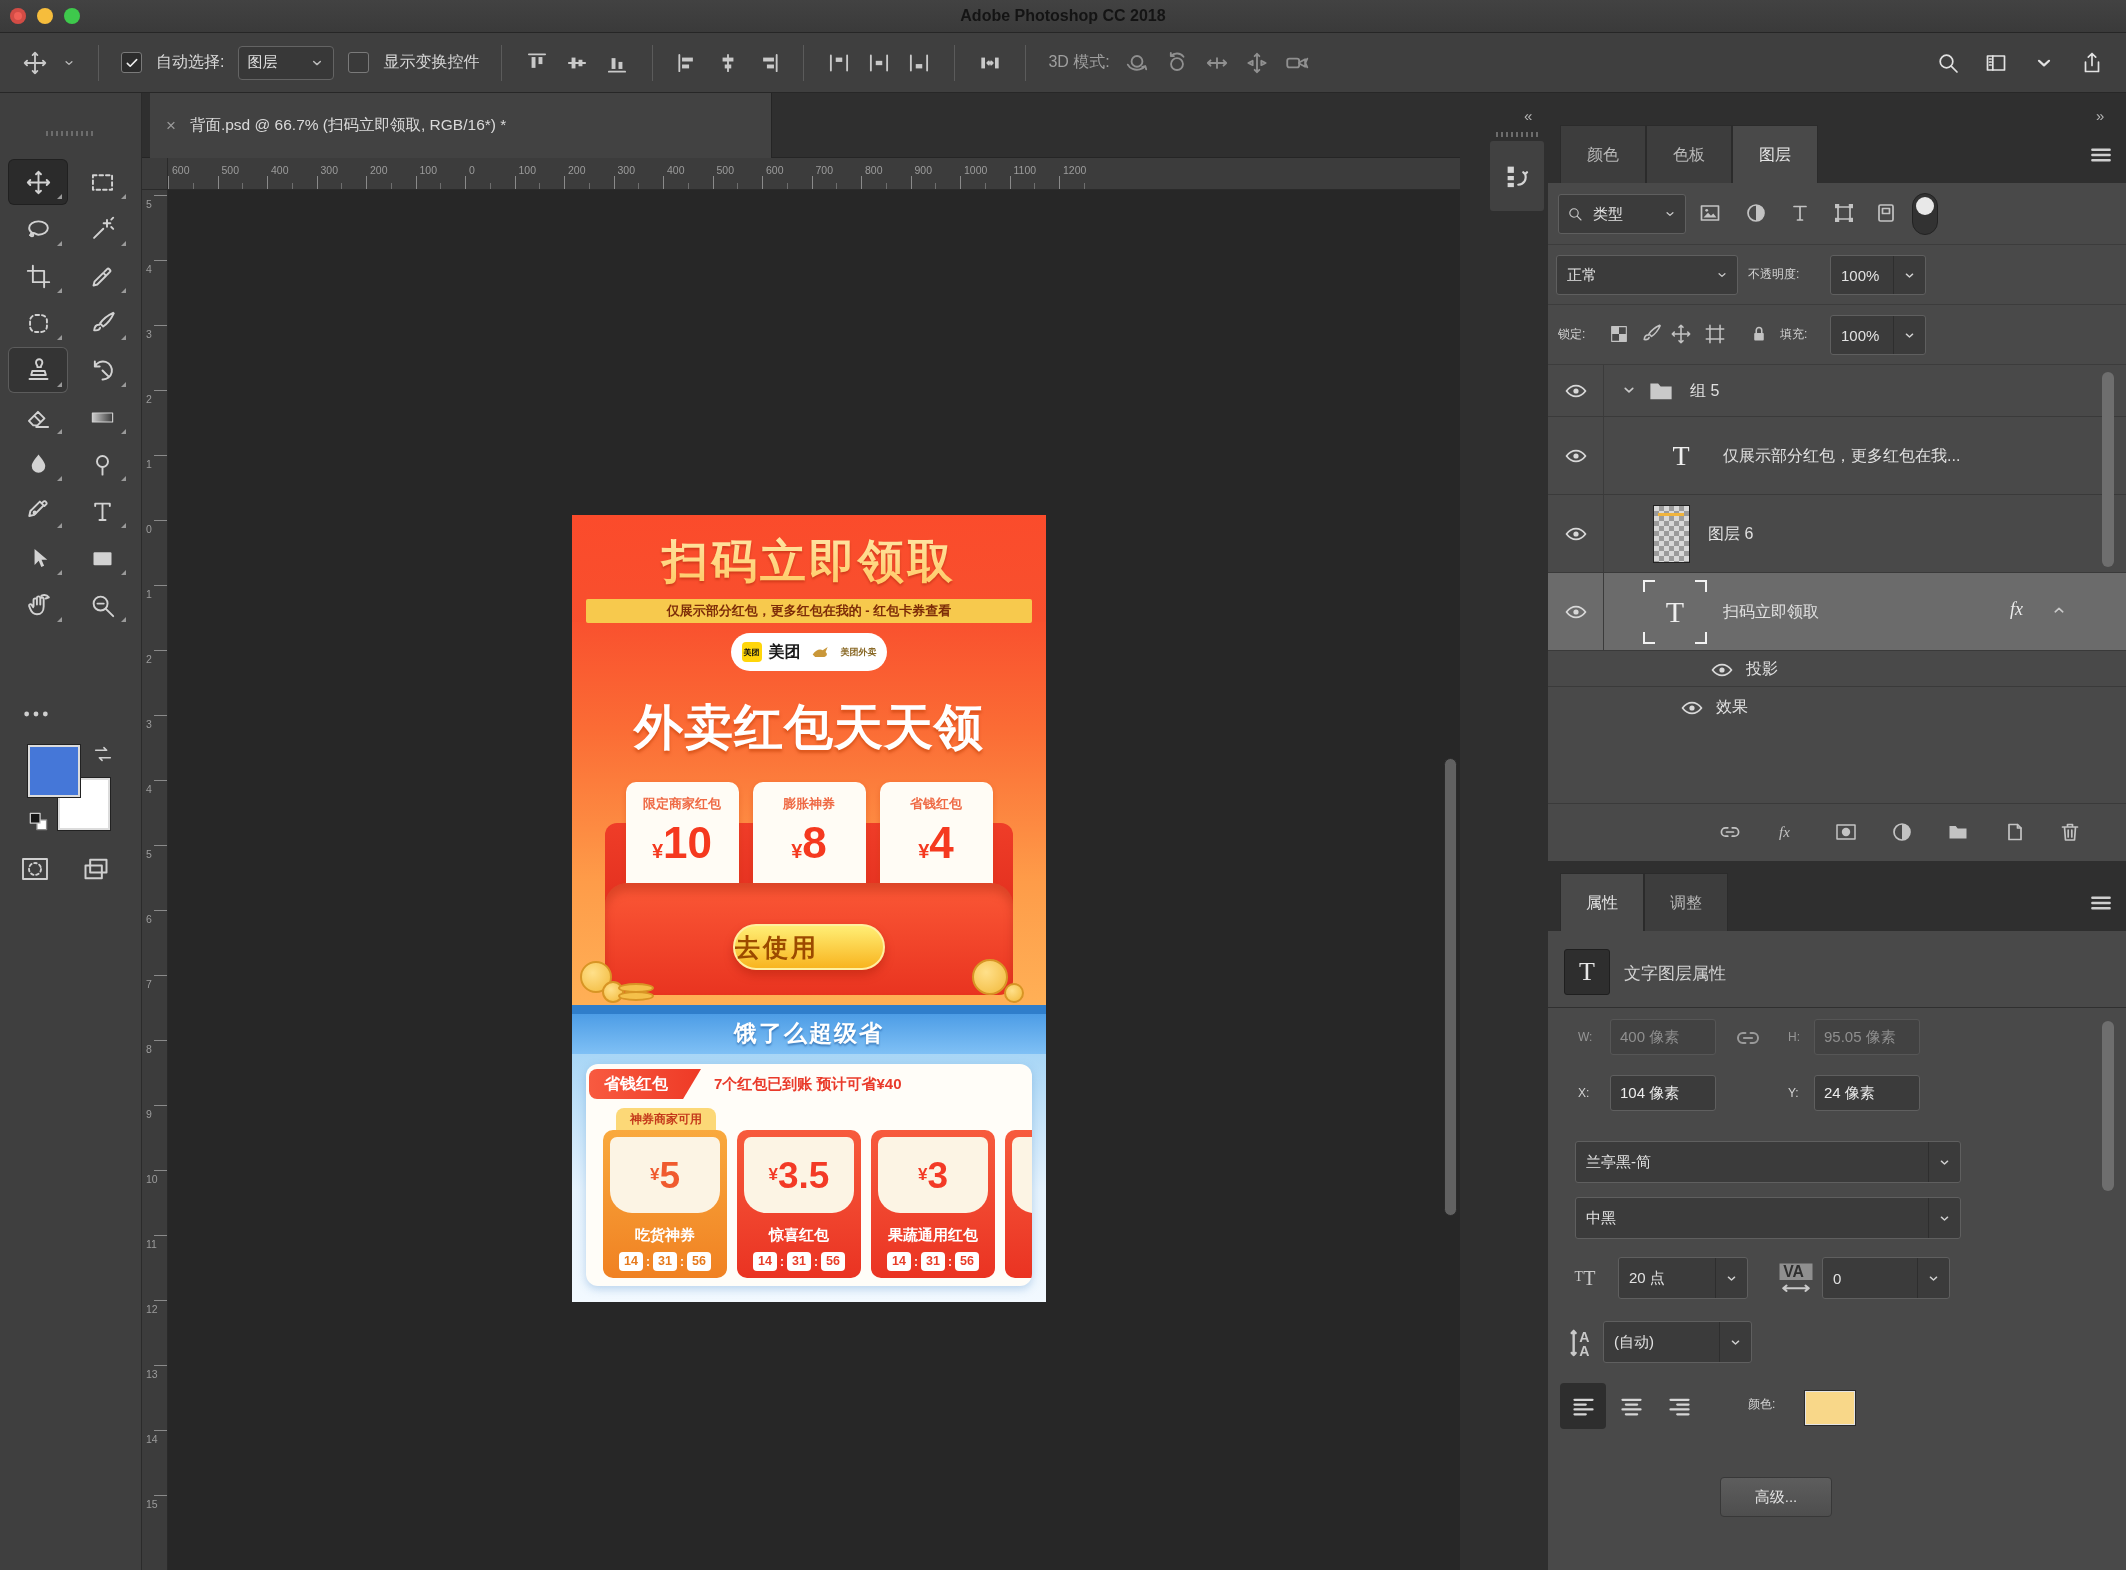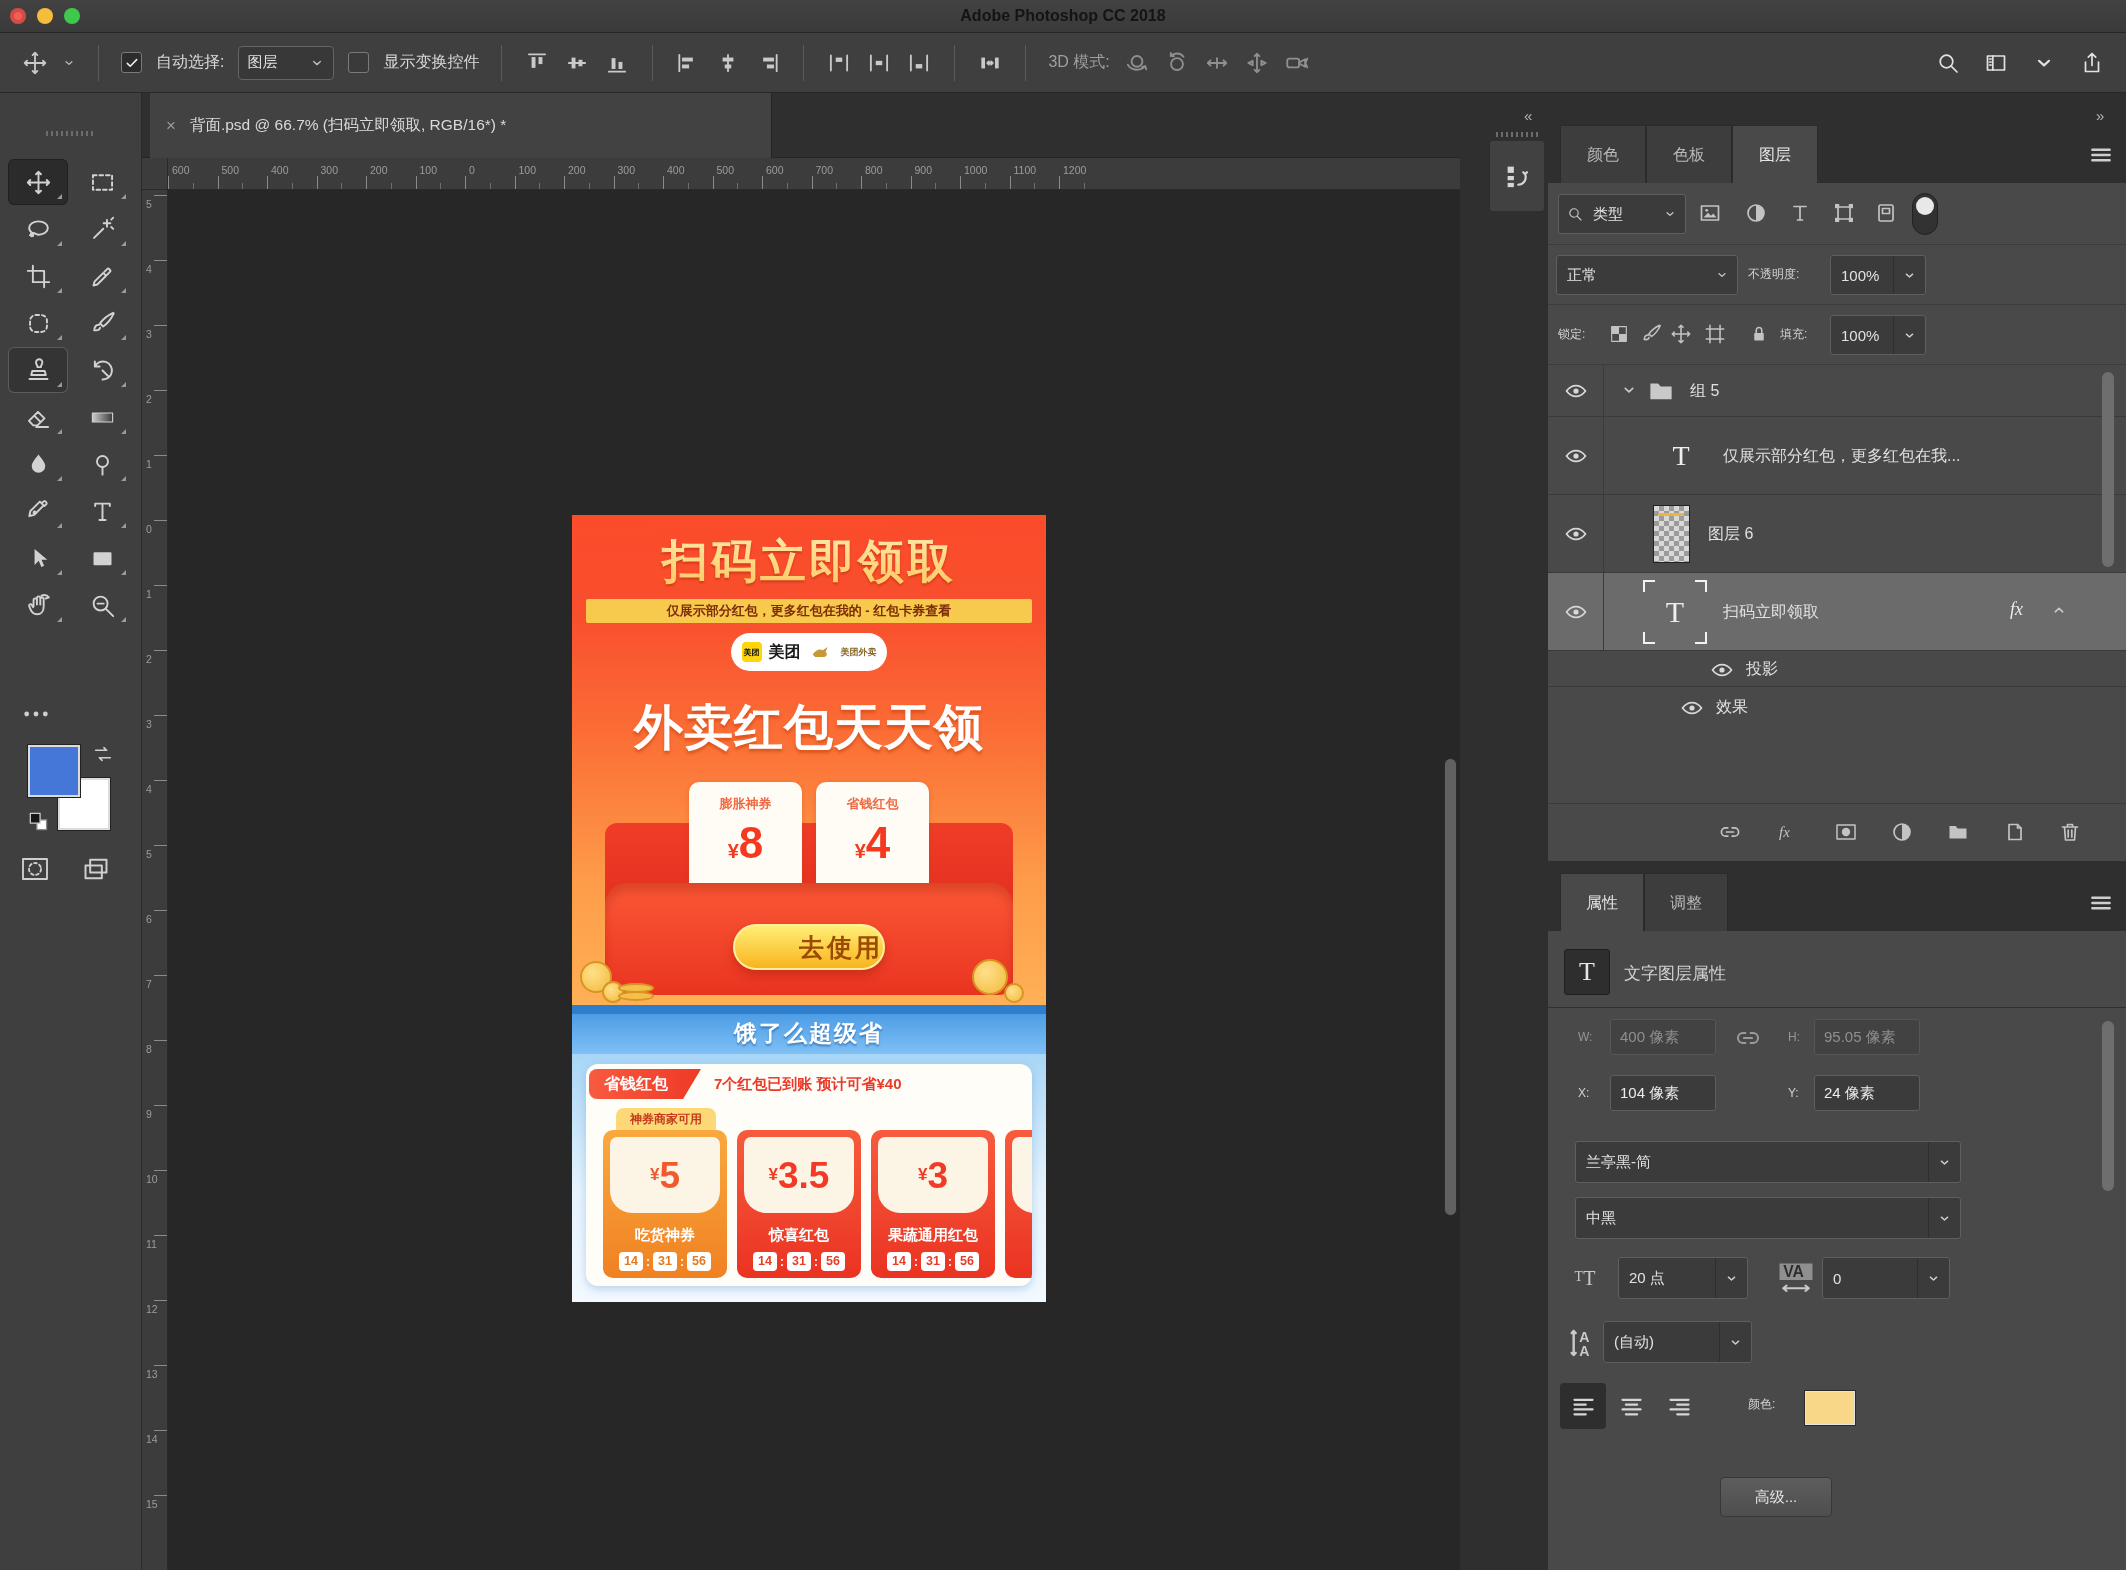--- a/index.html
+++ b/index.html
@@ -97,21 +97,21 @@
   .pcard-v{margin-top:8px;color:#f5391f;font-weight:800;}
   .pcard-v .yen{font-size:20px;}
   .pcard-v .num{font-size:44px;line-height:1;}
   .env-back{position:absolute;left:33px;top:308px;width:408px;height:112px;border-radius:12px;z-index:2;
             background:linear-gradient(180deg,#ef3d28,#df2c1c);}
   .env-front{position:absolute;left:33px;top:368px;width:408px;height:112px;z-index:4;
              border-radius:22px 22px 14px 14px;background:linear-gradient(180deg,#fb5836,#e93420);
              box-shadow:inset 0 8px 10px rgba(140,20,0,.28);}
   .p-cta{position:absolute;left:161px;top:409px;width:152px;height:46px;z-index:5;border-radius:23px;
          background:linear-gradient(180deg,#ffee75,#f8b41f);border:2px solid #ffefa0;
-         box-shadow:0 5px 10px rgba(150,20,0,.35);text-align:right;line-height:42px;
+         box-shadow:0 5px 10px rgba(150,20,0,.35);text-align:left;line-height:42px;
          font-size:25px;font-weight:800;color:#9c4a00;letter-spacing:3px;}
   .coin{position:absolute;border-radius:50%;background:radial-gradient(circle at 38% 35%,#ffe08a,#f2b93b);
         border:2px solid #d89525;z-index:5;}
   .coinstack{position:absolute;background:#f5c04a;border:2px solid #d89525;border-radius:50%;z-index:5;}
   .p-bluestrip{position:absolute;left:0;top:490px;width:474px;height:9px;background:#2f7ecb;z-index:6;}
   .p-banner{position:absolute;left:0;top:499px;width:474px;height:40px;z-index:6;
             background:linear-gradient(180deg,#4d9de6,#7fc0f5);text-align:center;line-height:39px;
             font-size:23px;font-weight:900;color:#fff;letter-spacing:2px;text-shadow:0 2px 2px rgba(20,80,150,.55);}
   .p-light{position:absolute;left:0;top:539px;width:474px;height:248px;z-index:6;
            background:linear-gradient(180deg,#a8d6f6,#e6f3fd 55%,#f2f9ff);}
@@ -710,20 +710,24 @@
           <svg viewBox="0 0 24 24" fill="none" stroke="currentColor" stroke-width="1.7" stroke-linecap="round" stroke-linejoin="round">
             <path d="M2 15c4-6 9-7 12-5l6-4-2.5 6c2.5 2 2 5-1.5 6H5z" fill="#c99739" stroke="none"></path>
           </svg>
         </span>
       <span class="p-wm">美团外卖</span>
     </div>
     <div class="p-main">外卖红包天天领</div>
     <div class="env-back"></div>
     <div class="p-cards" id="p-cards">
         <div class="pcard">
+          <div class="pcard-t">限定商家红包</div>
+          <div class="pcard-v"><span class="yen">¥</span><span class="num">10</span></div>
+        </div>
+        <div class="pcard">
           <div class="pcard-t">膨胀神券</div>
           <div class="pcard-v"><span class="yen">¥</span><span class="num">8</span></div>
         </div>
         <div class="pcard">
           <div class="pcard-t">省钱红包</div>
           <div class="pcard-v"><span class="yen">¥</span><span class="num">4</span></div>
         </div>
       </div>
     <div class="env-front"></div>
     <div class="p-cta">去使用</div>

